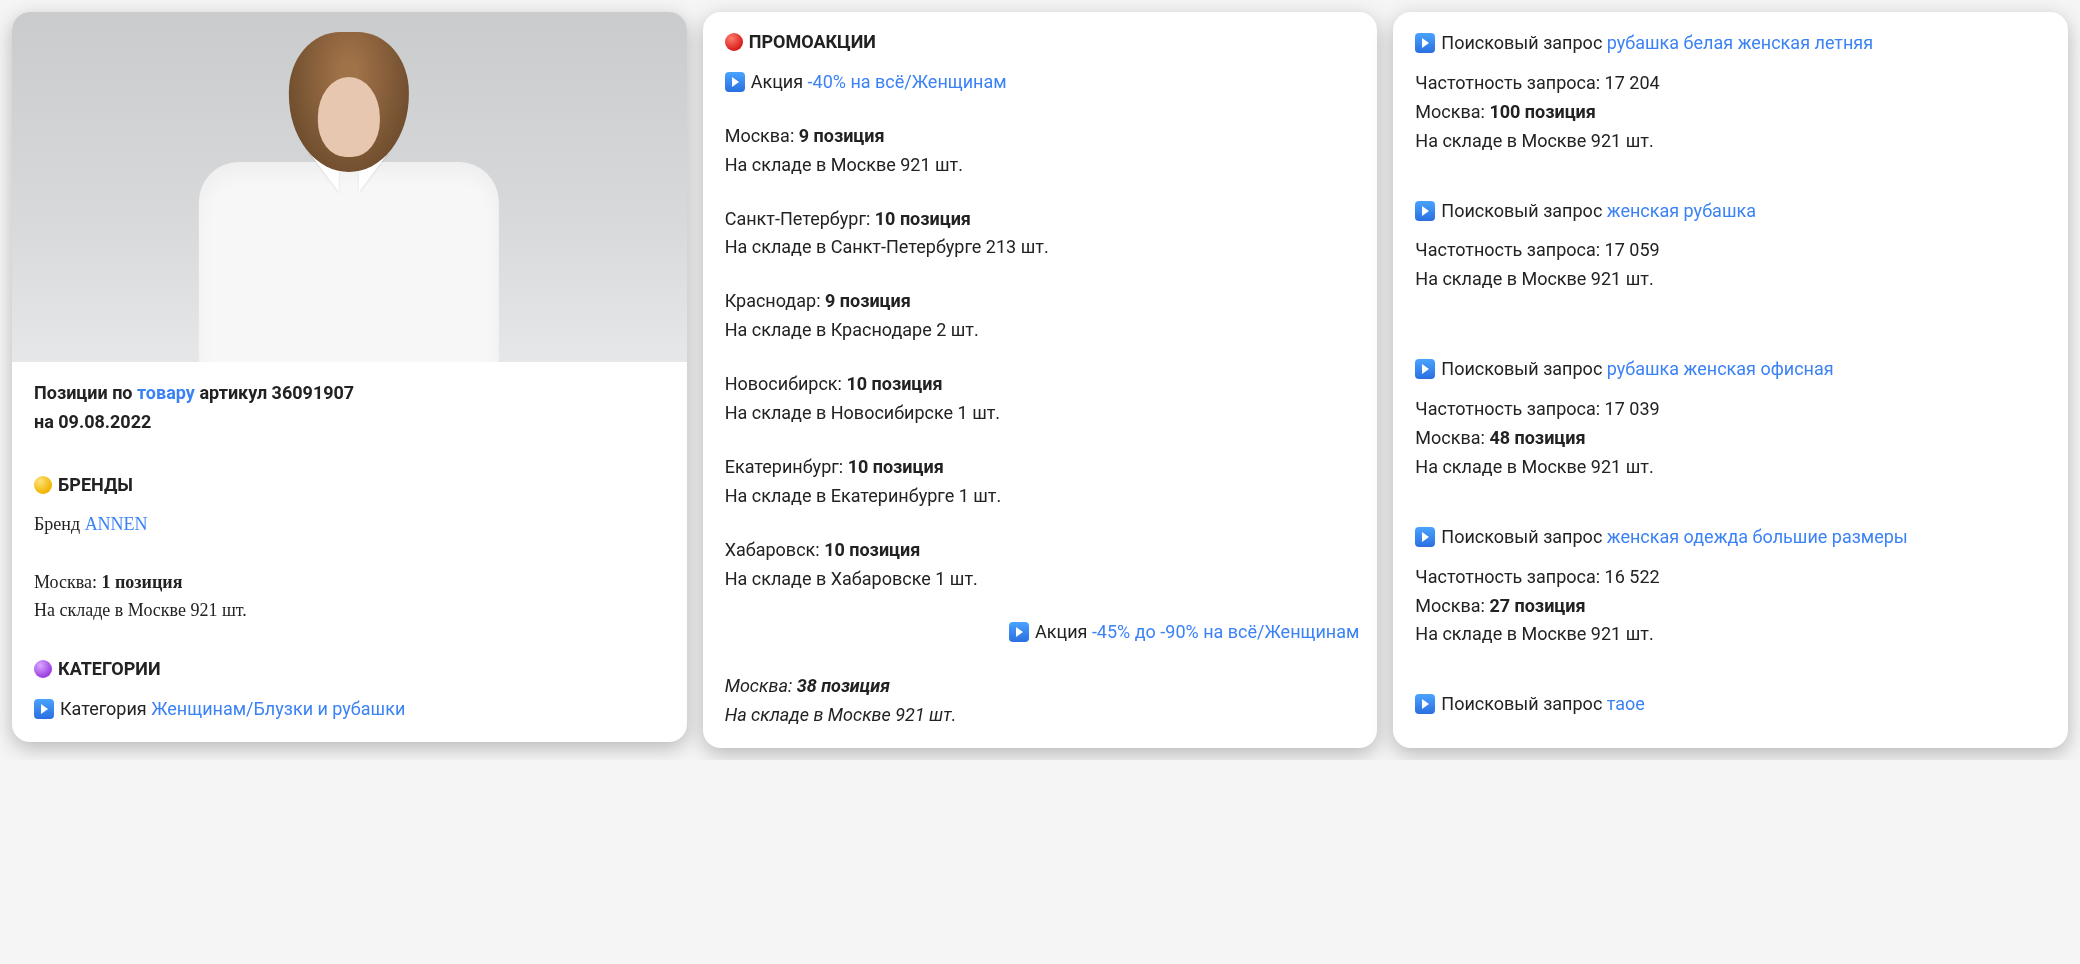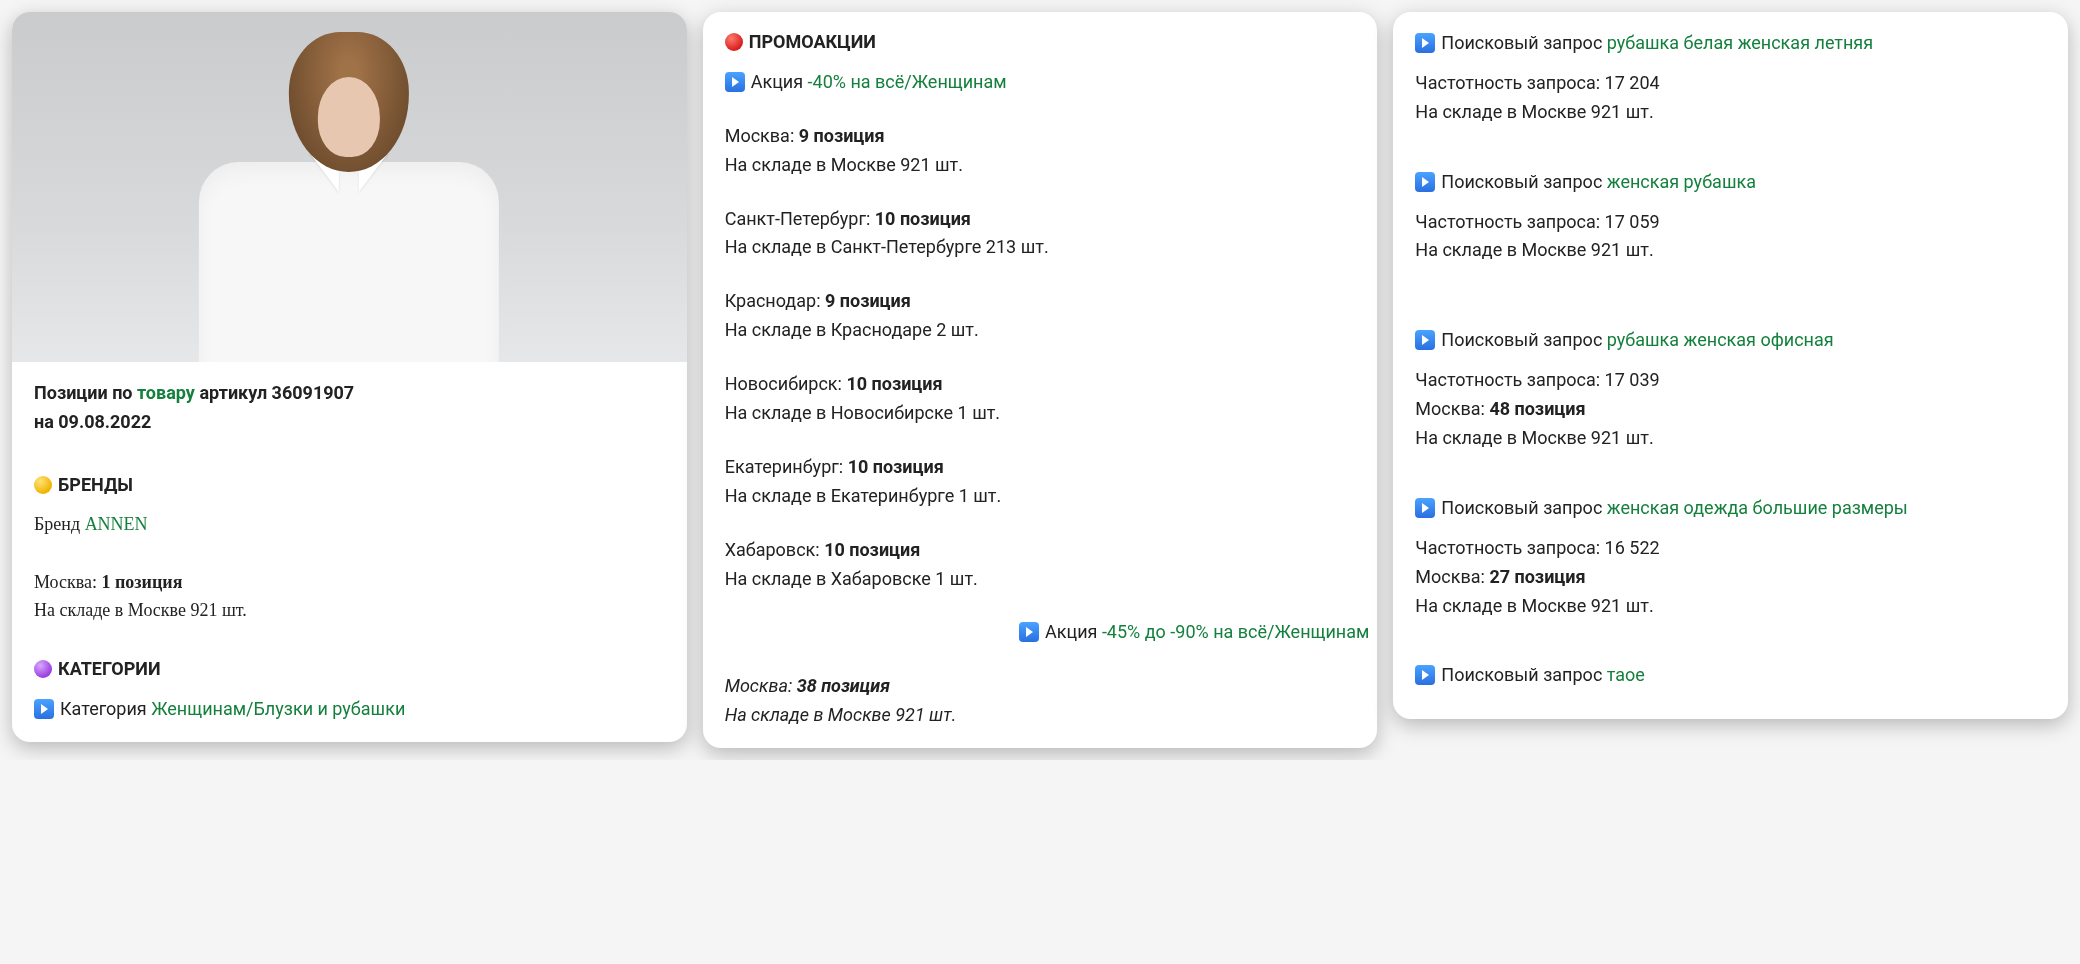--- a/index.html
+++ b/index.html
@@ -17,21 +17,21 @@
   }
   .card {
     background: #fff;
     border-radius: 18px;
     box-shadow: 0 6px 20px rgba(0,0,0,0.25);
     overflow: hidden;
     flex: 1;
     min-width: 0;
   }
   .card-body {
-    padding: 16px 8px 18px 22px;
+    padding: 16px 18px 18px 22px;
     line-height: 1.55;
   }
   .product-image {
     width: 100%;
     height: 350px;
     background: linear-gradient(180deg, #c9cbcd 0%, #d8d9da 60%, #e6e7e8 100%);
     position: relative;
     overflow: hidden;
   }
   .figure {
@@ -123,21 +123,21 @@
   .play-icon::after {
     content: "";
     position: absolute;
     left: 7px; top: 5px;
     width: 0; height: 0;
     border-style: solid;
     border-width: 5px 0 5px 7px;
     border-color: transparent transparent transparent #fff;
   }
   .link {
-    color: #15803d;
+    color: #3b82f6;
     cursor: pointer;
   }
   .bold { font-weight: 700; }
   .block { margin-bottom: 30px; }
   .block p { margin: 1px 0; font-family: Liberation Serif, serif; }
   .subblock { margin-bottom: 26px; }
   .subblock p { margin: 1px 0; }
   .line { margin: 1px 0; }
   .query-row { margin-bottom: 12px; }
   .spacer-lg { height: 28px; }
@@ -240,20 +240,21 @@
           </div>
         </div>
     </div>
   </div>
 
   <div class="card">
     <div class="card-body" id="queries-body">
     <p class="line query-row"><span class="play-icon"></span><span>Поисковый запрос </span><span class="link">рубашка белая женская летняя</span></p>
         <div style="margin-bottom: 42px;">
           <p class="line">Частотность запроса: 17 204</p>
+          <p class="line"><span>Москва: </span><span class="bold">100 позиция</span></p>
           <p class="line">На складе в Москве 921  шт.</p>
         </div>
         <p class="line query-row"><span class="play-icon"></span><span>Поисковый запрос </span><span class="link">женская рубашка</span></p>
         <div style="margin-bottom: 62px;">
           <p class="line">Частотность запроса: 17 059</p>
           <p class="line">На складе в Москве 921  шт.</p>
         </div>
         <p class="line query-row"><span class="play-icon"></span><span>Поисковый запрос </span><span class="link">рубашка женская офисная</span></p>
         <div style="margin-bottom: 42px;">
           <p class="line">Частотность запроса: 17 039</p>

